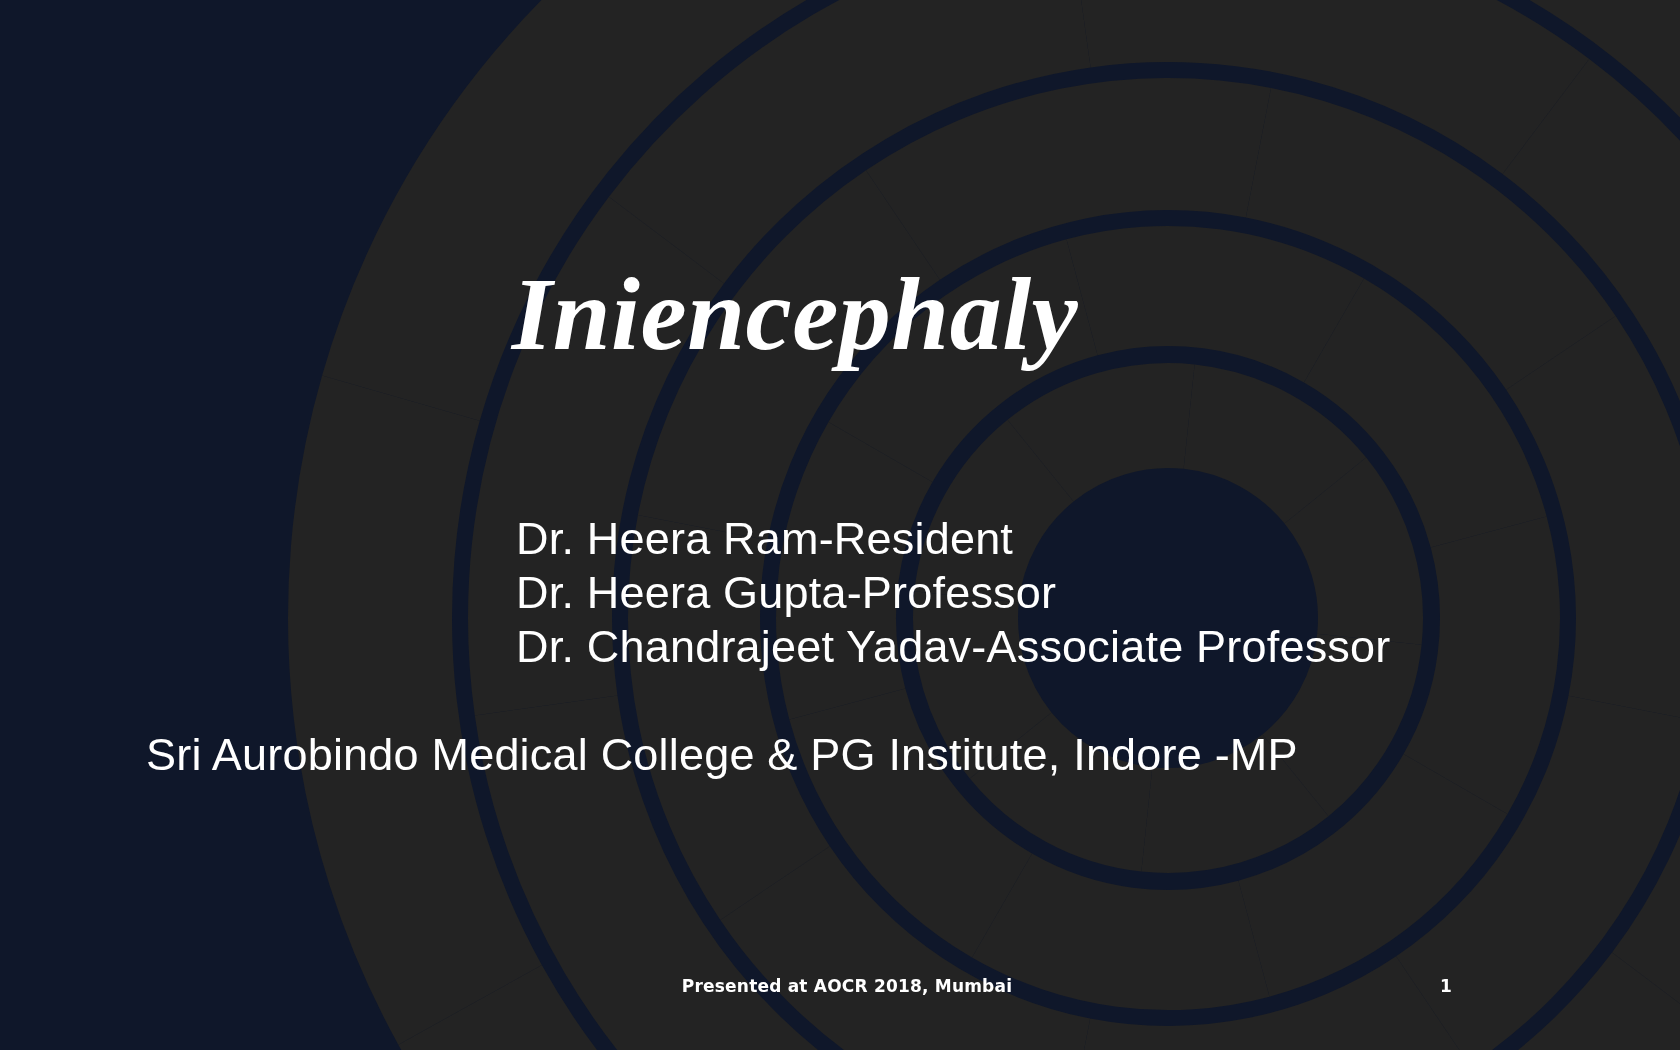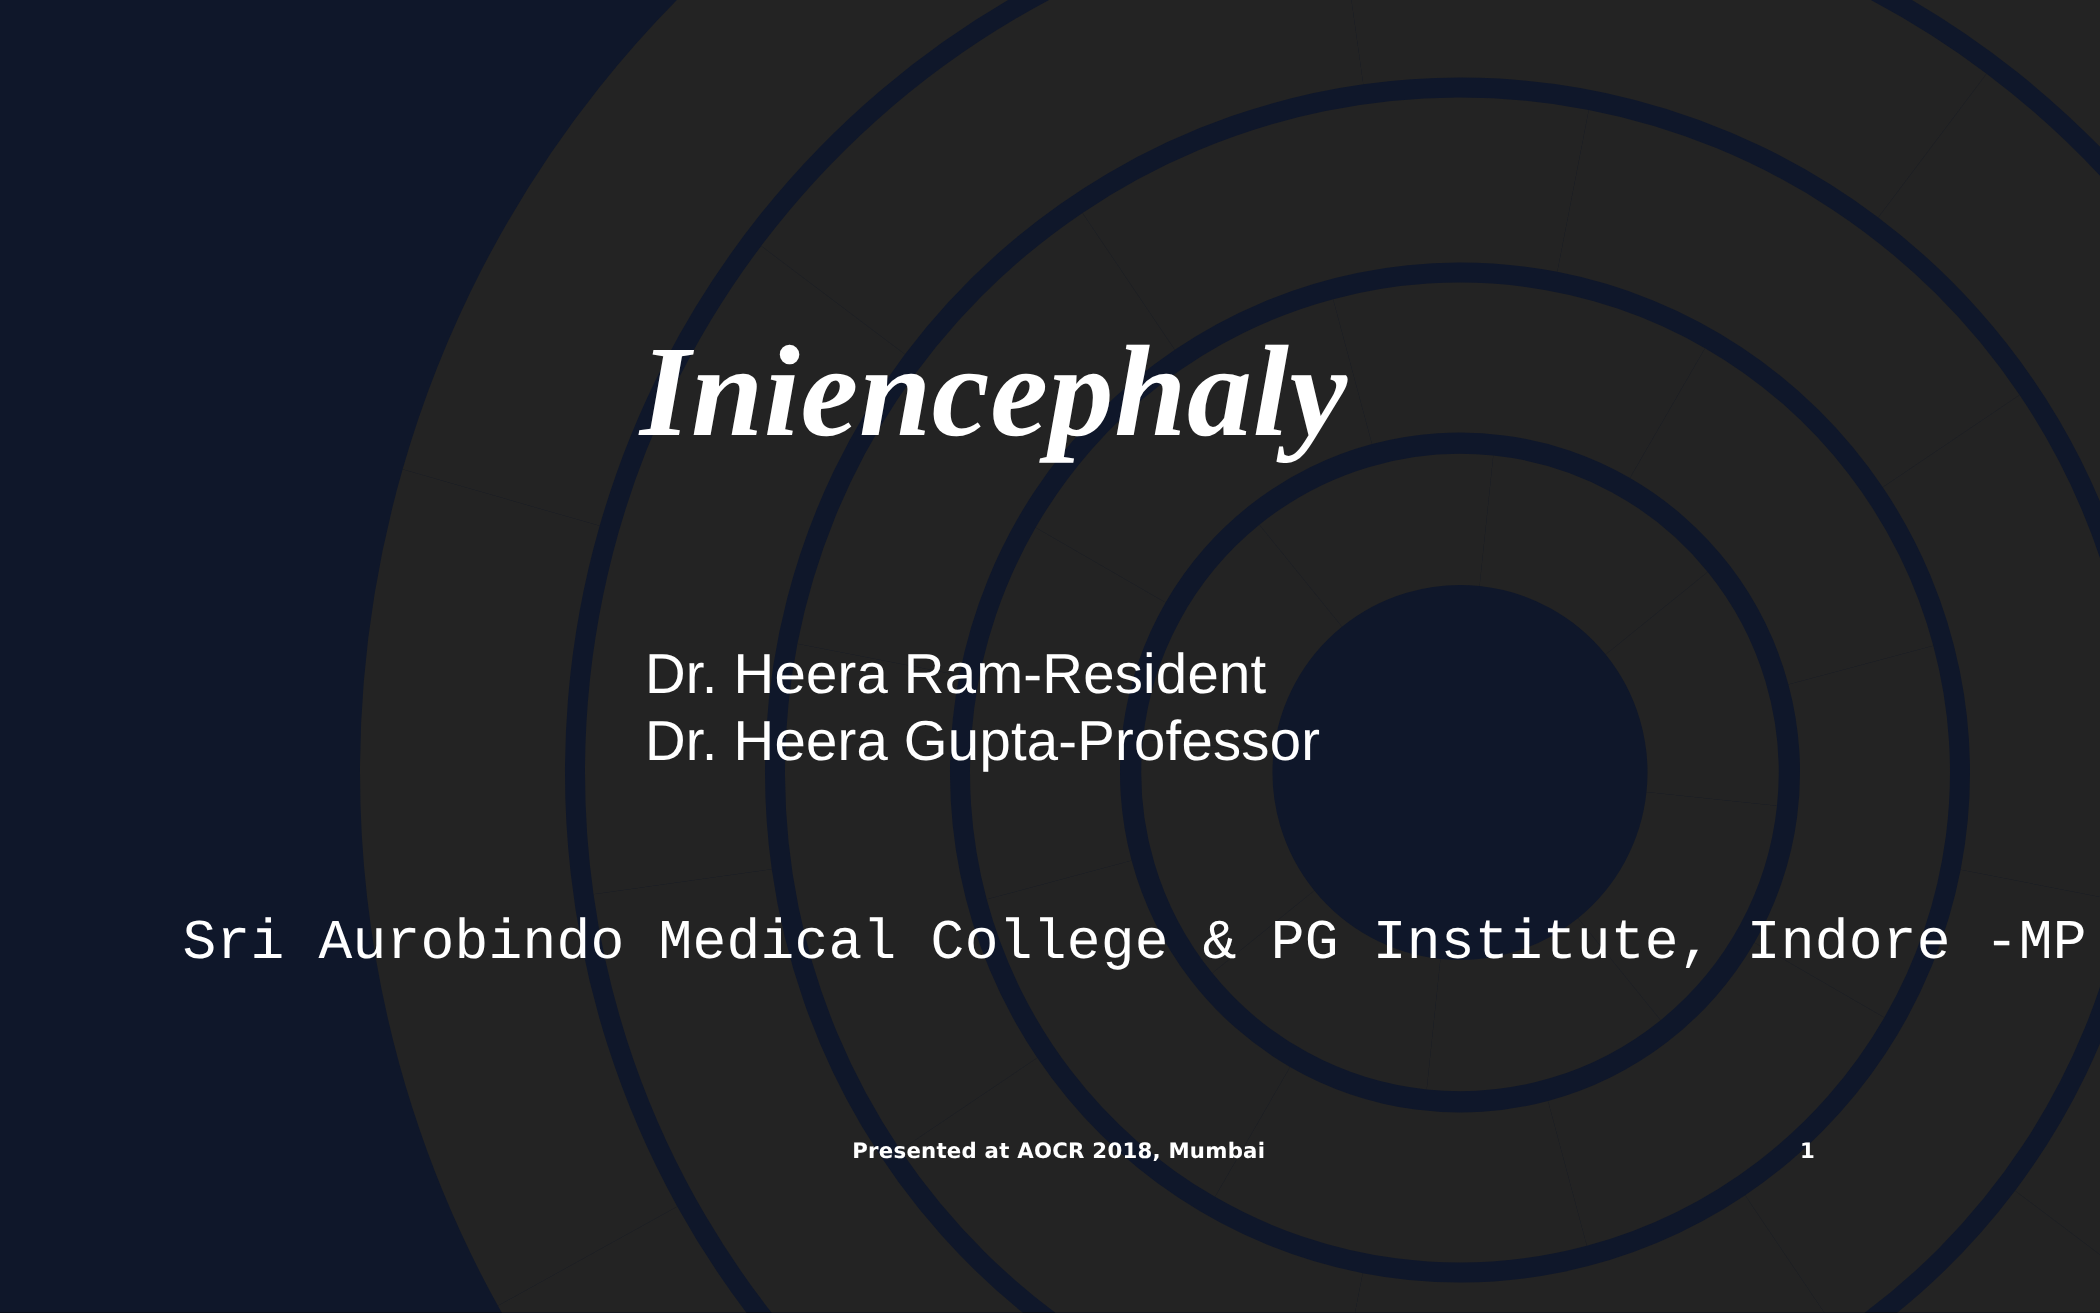--- a/index.html
+++ b/index.html
@@ -73,33 +73,33 @@
   }
 
   
   #institution-block {
     position: absolute;
     left: 146px;
     top: 728px;
     width: 1480px;
   }
   #institution-line {
-    font-family: Liberation Mono, monospace;
+    font-family: Liberation Sans, sans-serif;
     font-size: 45px;
     line-height: 54px;
     color: #ffffff;
     white-space: nowrap;
     letter-spacing: 0.2px;
   }
 
   
   #footer {
     position: absolute;
     left: 0;
-    top: 911px;
+    top: 976px;
     width: 1680px;
     height: 60px;
   }
   #footer-note {
     position: absolute;
     left: 0;
     top: 0;
     width: 1680px;
     text-align: center;
     font-family: "DejaVu Sans", sans-serif;
@@ -196,20 +196,21 @@
     </g>
   </svg>
 
   <div id="title-block">
     <h1 id="slide-title">Iniencephaly</h1>
   </div>
 
   <div id="authors-block">
     <div class="author-line">Dr. Heera  Ram-Resident</div>
     <div class="author-line">Dr. Heera  Gupta-Professor</div>
+    <div class="author-line">Dr. Chandrajeet  Yadav-Associate  Professor</div>
   </div>
 
   <div id="institution-block">
     <div id="institution-line">Sri Aurobindo  Medical  College  &amp;  PG Institute,  Indore  -MP</div>
   </div>
 
   <div id="footer">
     <div id="footer-note">Presented at AOCR 2018, Mumbai</div>
     <div id="slide-number">1</div>
   </div>

